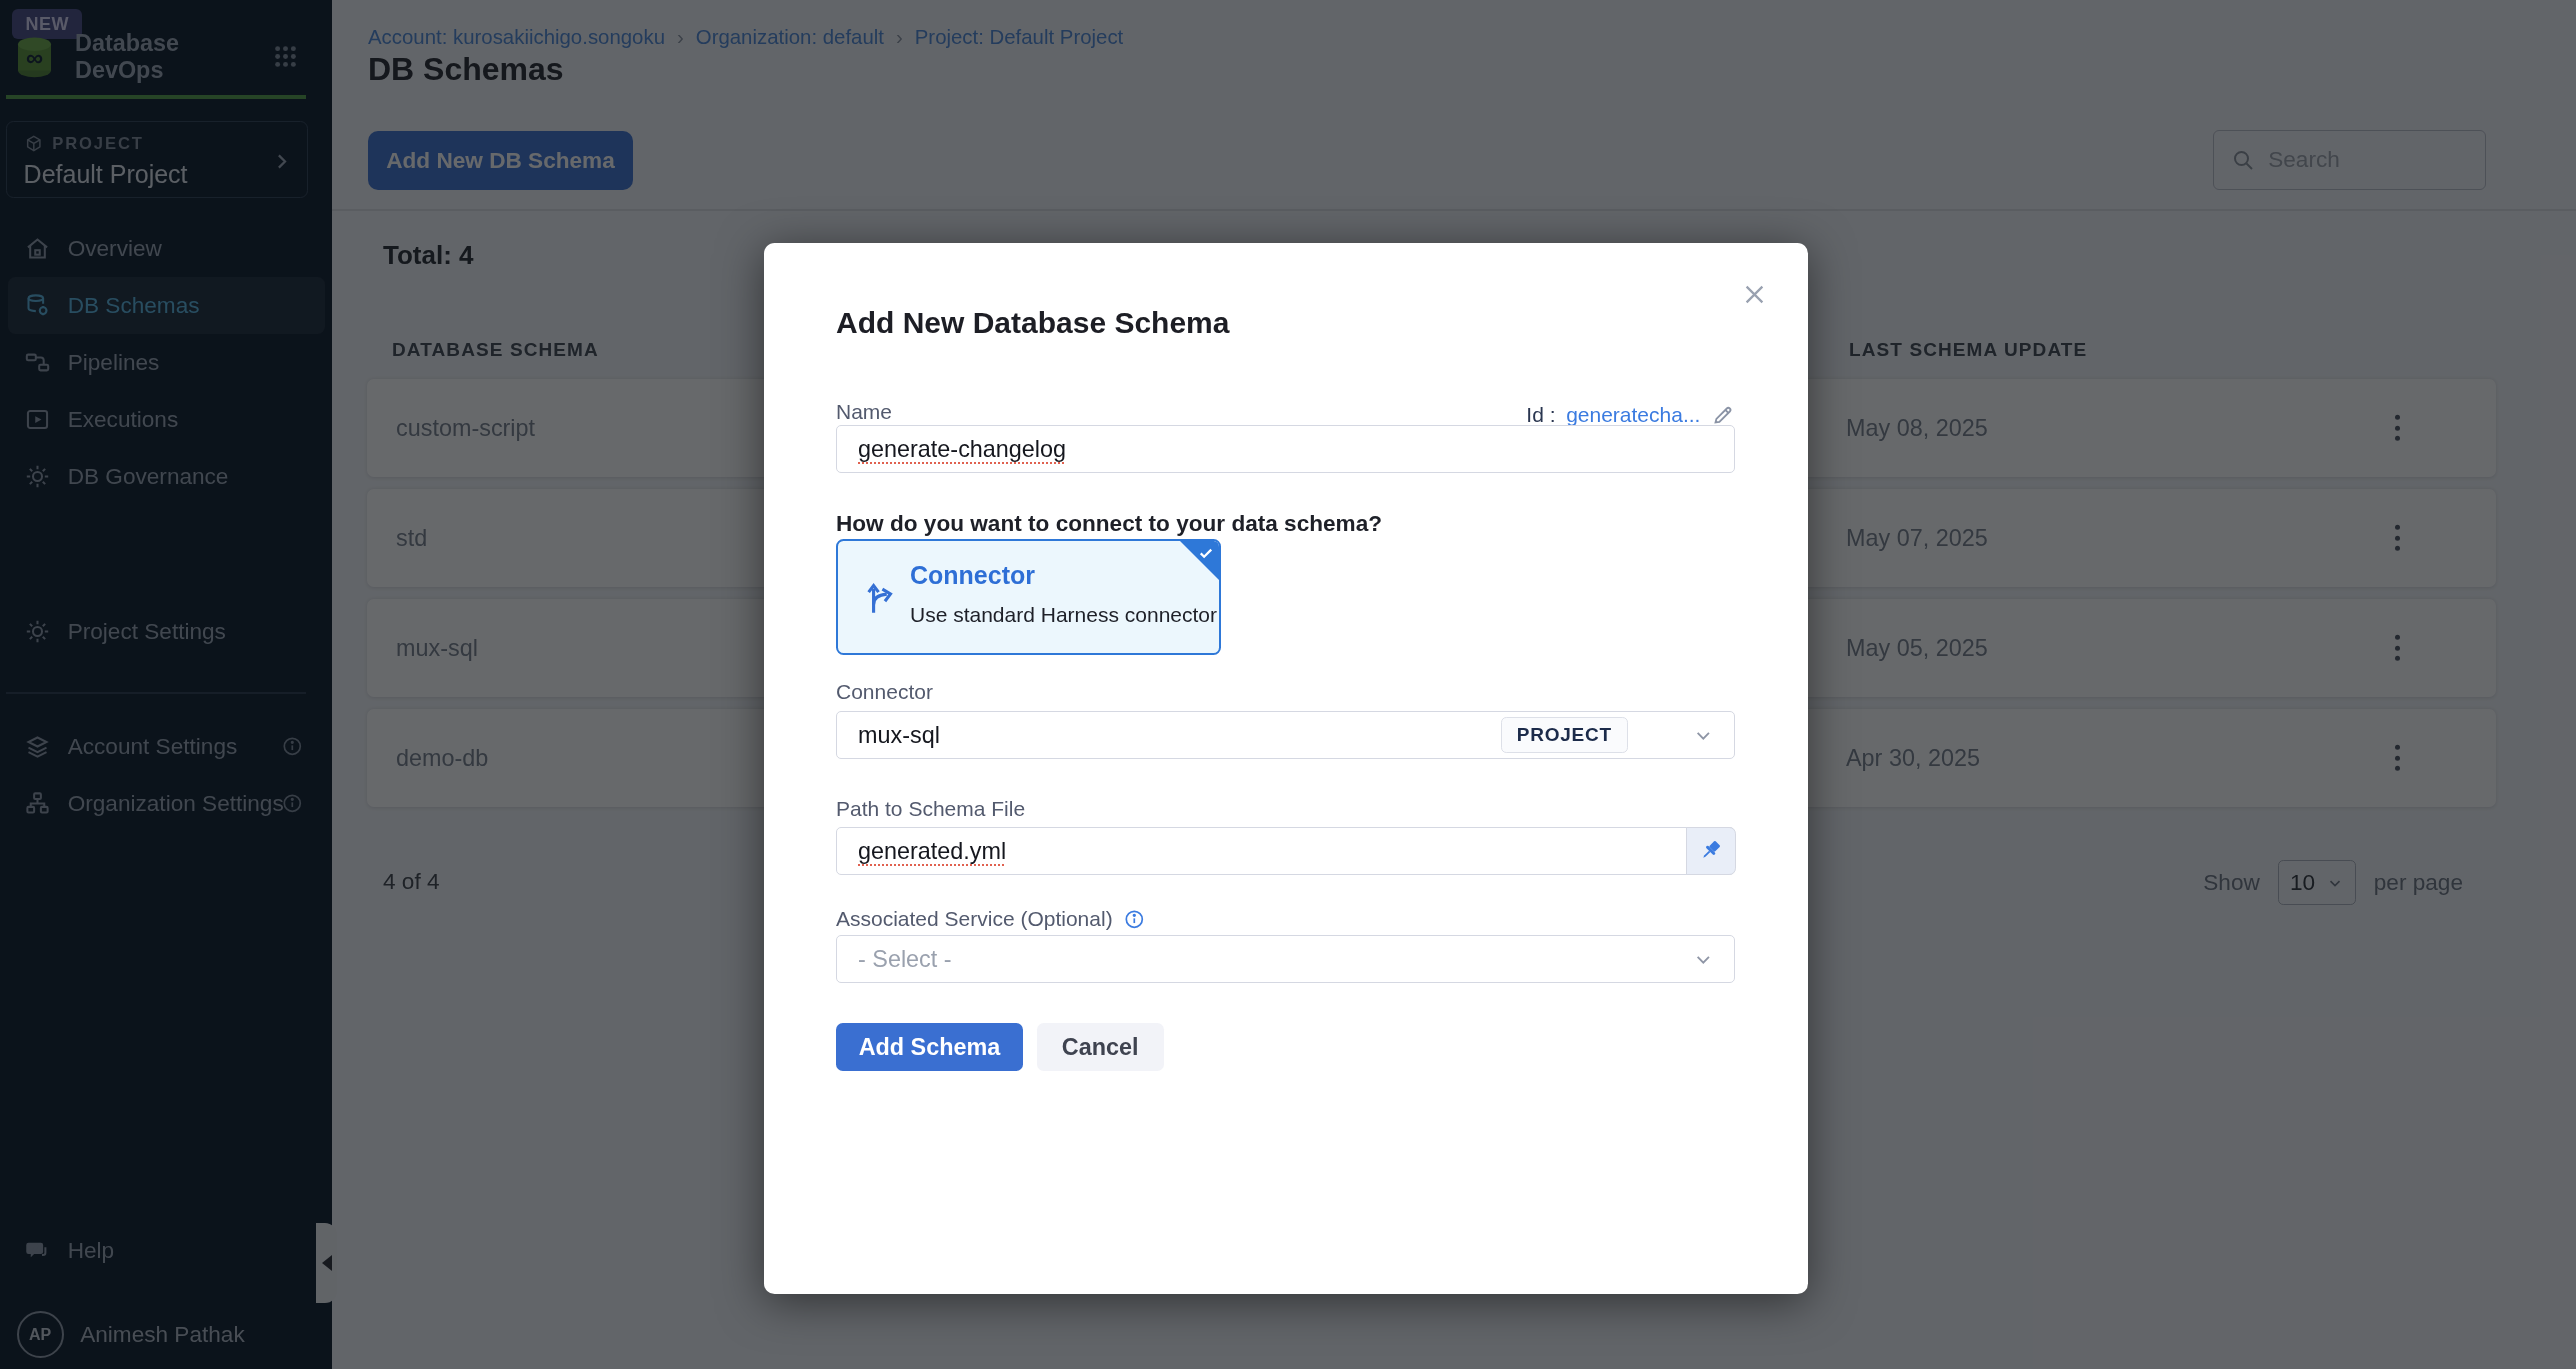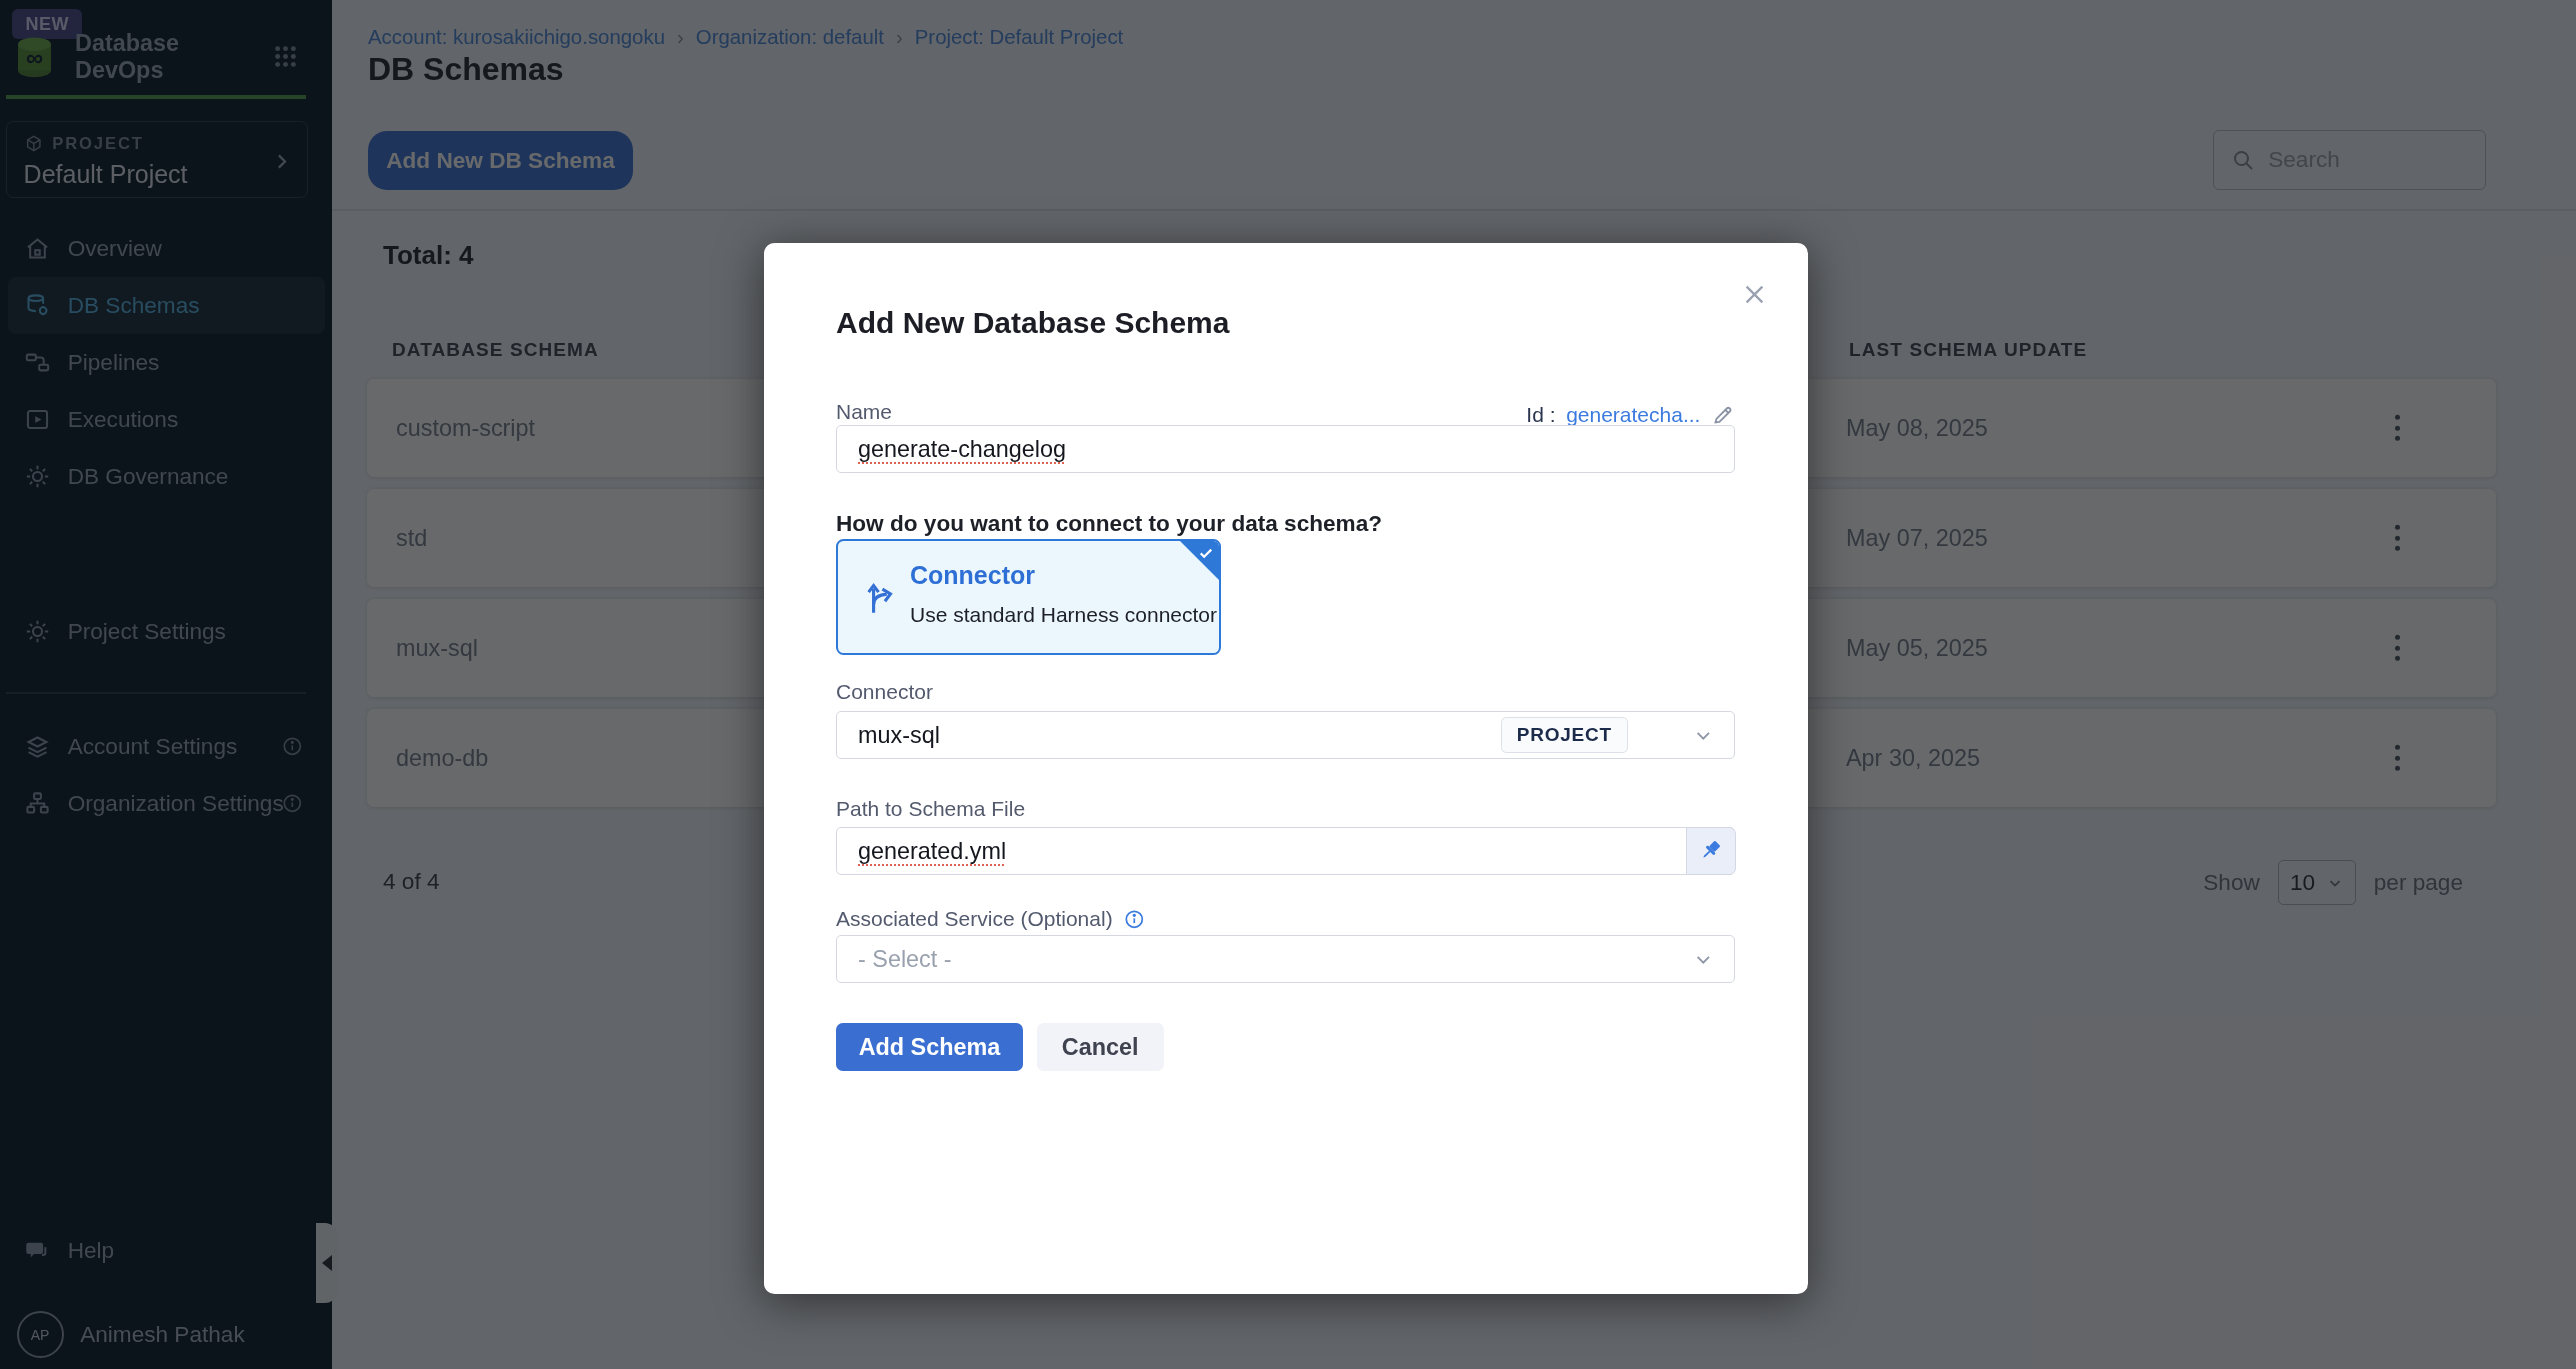--- a/index.html
+++ b/index.html
@@ -30,33 +30,33 @@
   .nav-item { position:relative; height:57px; margin:0 7.5px; display:flex; align-items:center; gap:16.6px; padding-left:16.6px; border-radius:7.5px; color:#98a4b4; font-size:22.6px; cursor:pointer; }
   .nav-item .nicon { width:27px; color:#8d99aa; }
   .nav-item.active { background:rgba(255,255,255,.07); color:#54b3e2; }
   .nav-item.active .nicon { color:#54b3e2; }
   .nav-2 { position:absolute; left:0; top:603px; width:332px; }
   .side-divider { position:absolute; left:6px; top:692px; width:300px; height:1.5px; background:#243549; }
   .nav-3 { position:absolute; left:0; top:718px; width:332px; }
   .info-dot { position:absolute; right:21px; color:#7d8a9c; }
   .help-row { position:absolute; left:0; top:1222px; width:332px; }
   .user-row { position:absolute; left:0; top:1302px; width:332px; height:65px; display:flex; align-items:center; gap:16.6px; padding-left:16.6px; cursor:pointer; }
-  .avatar { width:47px; height:47px; border:2.3px solid #8e99a8; border-radius:50%; display:flex; align-items:center; justify-content:center; font-size:14px; font-weight:normal; color:#c7cfda;text-align:center; }
+  .avatar { width:47px; height:47px; border:2.3px solid #8e99a8; border-radius:50%; display:flex; align-items:center; justify-content:center; font-size:16px; font-weight:bold; color:#c7cfda;text-align:center; }
   .user-name { font-size:22.6px; color:#aab4c2; }
 
   .collapse-handle { position:absolute; left:316px; top:1223px; width:21px; height:80px; background:#eef0f4; border-radius:0 12px 12px 0; z-index:11; display:flex; align-items:center; justify-content:center; cursor:pointer; }
   .collapse-handle .tri { width:0; height:0; border-top:8.3px solid transparent; border-bottom:8.3px solid transparent; border-right:10.6px solid #272b33; }
 
   
   .main { position:absolute; left:332px; top:0; right:0; bottom:0; }
   .breadcrumbs { position:absolute; left:36px; top:26px; display:flex; align-items:center; gap:12px; font-size:20.4px; }
   .crumb { color:#4a86d8; cursor:pointer; }
   .crumb-sep { color:#8a93a3; }
   .page-title { position:absolute; left:36px; top:51px; font-size:32px; font-weight:bold; color:#23242c; }
-  .add-btn { position:absolute; left:36px; top:131px; width:265px; height:59px; background:#3a6fd1; border:none; border-radius:19px; color:#fff; font-size:22.6px; font-weight:bold; font-family:inherit; cursor:pointer; }
+  .add-btn { position:absolute; left:36px; top:131px; width:265px; height:59px; background:#3a6fd1; border:none; border-radius:10px; color:#fff; font-size:22.6px; font-weight:bold; font-family:inherit; cursor:pointer; }
   .search-box { position:absolute; right:90px; top:130px; width:273px; height:60px; border:1.5px solid #b9bdca; border-radius:6px; display:flex; align-items:center; gap:13.6px; padding-left:16.6px; color:#868d99; }
   .search-box input { border:none; outline:none; background:transparent; font-size:22.6px; font-family:inherit; color:#3a3f48; width:189px; }
   .search-box input::placeholder { color:#9aa0ab; }
   .toolbar-rule { position:absolute; left:0; right:0; top:209px; height:1.5px; background:#dcdfe5; }
 
   .total-label { position:absolute; left:51px; top:240px; font-size:26px; font-weight:bold; color:#22262e; }
   .col-head { position:absolute; top:339px; font-size:19px; font-weight:bold; letter-spacing:1.1px; color:#3c4450; }
   .col-head.schema { left:60px; }
   .col-head.update { left:1517px; }
 

